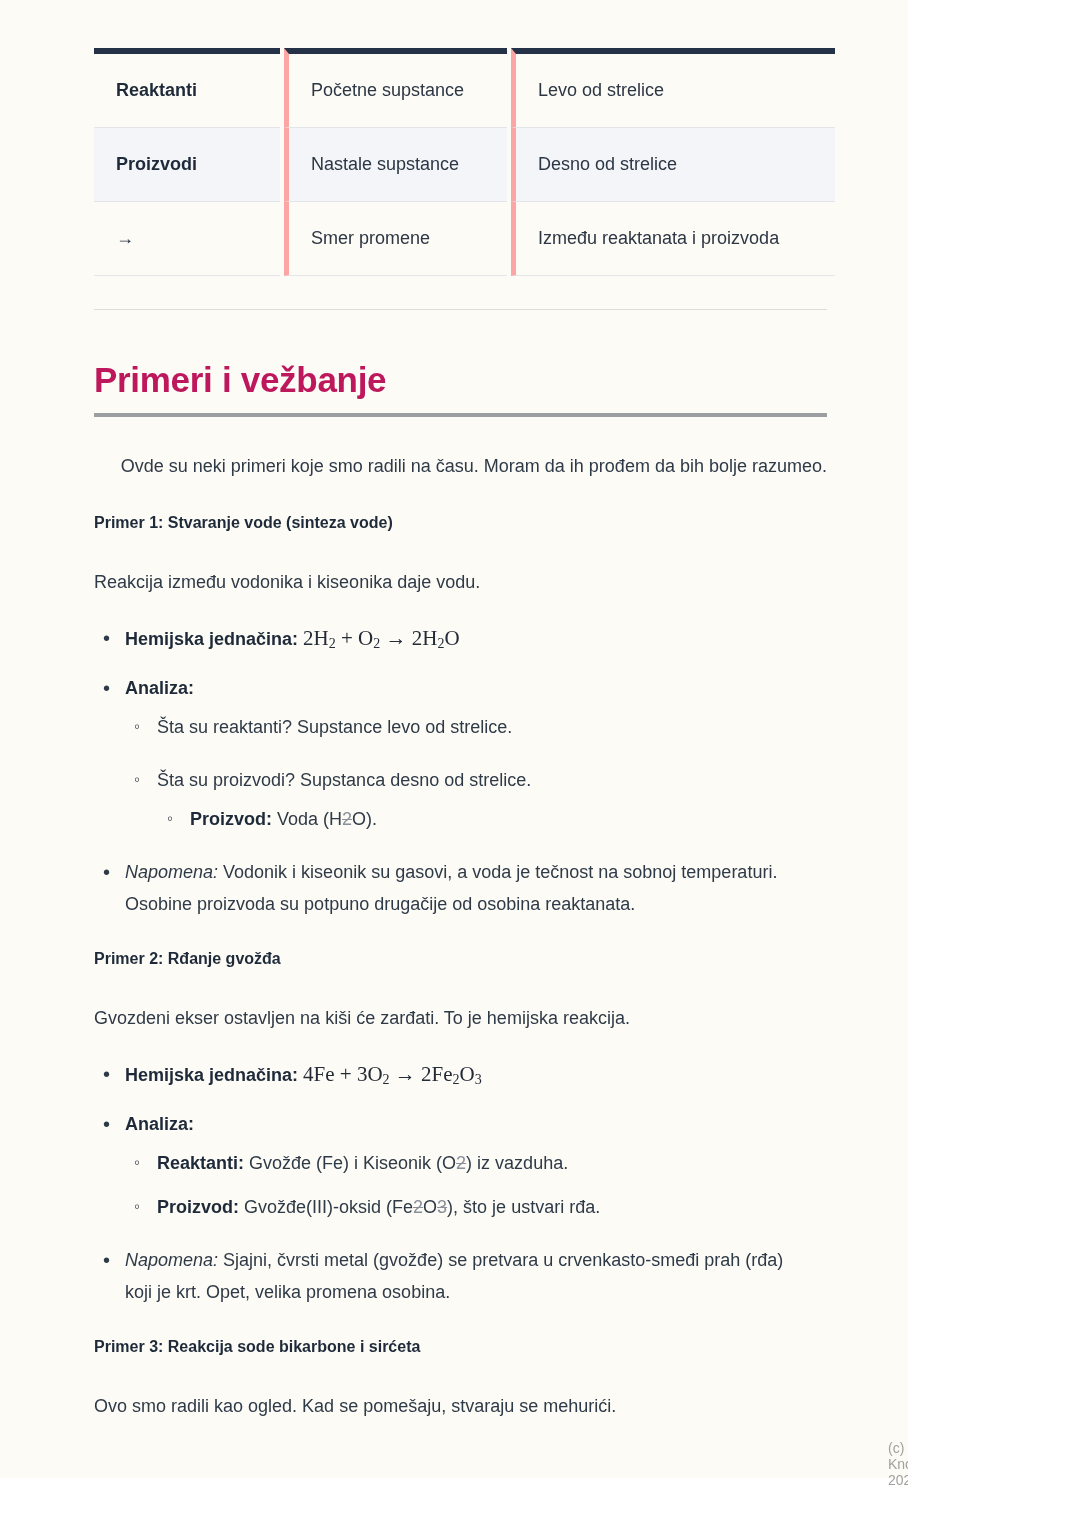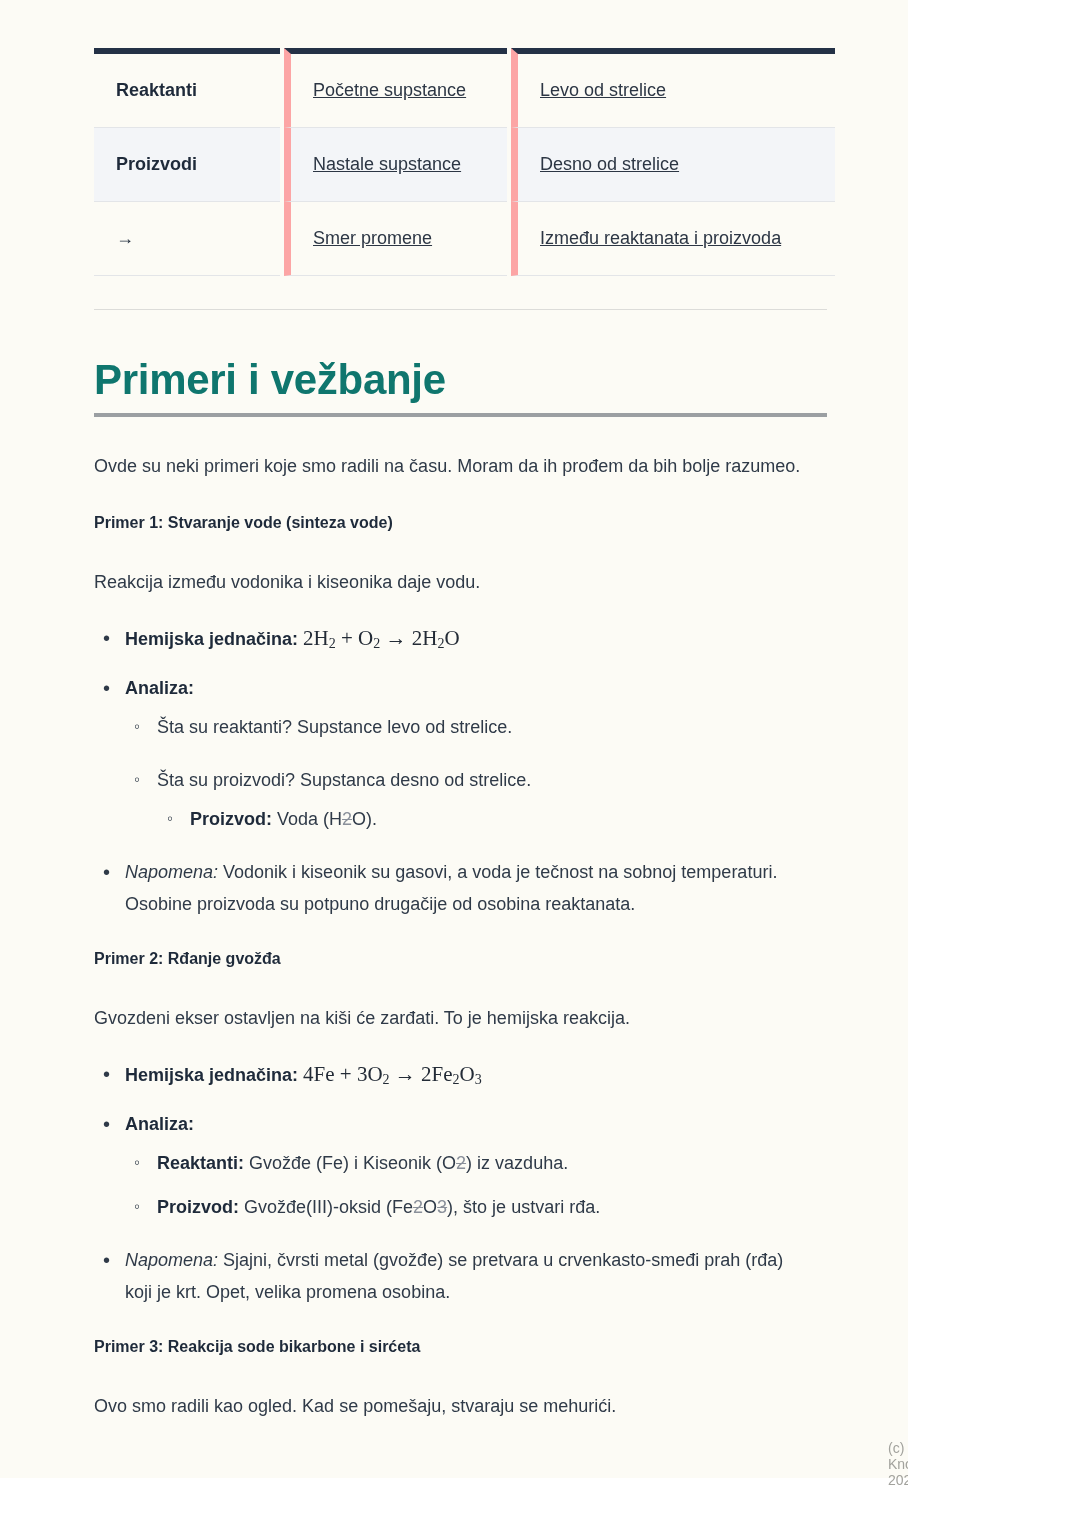--- a/index.html
+++ b/index.html
@@ -9,28 +9,28 @@
   .content{padding:48px 149px 0 94px;}
 
   
   table.def-table{border-collapse:separate;border-spacing:4px 0;width:733px;table-layout:fixed;margin-left:-4px;}
   table.def-table th,table.def-table td{
     font-size:18px;text-align:left;vertical-align:middle;
     padding:26px 18px 26px 22px;border-bottom:1px solid #e3e5e8;background:transparent;color:#2c3644;}
   table.def-table th{font-weight:700;color:#1e2a3a;}
   table.def-table tr:first-child th,table.def-table tr:first-child td{border-top:6px solid #243146;}
   table.def-table tr.shaded th,table.def-table tr.shaded td{background:#f3f5f8;}
-  table.def-table td{border-left:7px solid #fca5a5;text-decoration:underline;}
+  table.def-table td{border-left:5px solid #fca5a5;}
 
   .divider{border:none;border-top:1px solid #dcdcd9;margin:33px 0 0 0;}
 
-  h1.h1{margin:49px 0 0 0;font-size:42px;line-height:42px;font-weight:700;color:#0f766e;letter-spacing:-.3px;}
+  h1.h1{margin:49px 0 0 0;font-size:35px;line-height:42px;font-weight:700;color:#be185d;letter-spacing:-.3px;}
   .h1-rule{height:4px;background:#9b9fa2;margin-top:12px;width:733px;}
 
-  p.intro{margin:31px 0 0 0;font-size:18px;line-height:36px;max-width:733px;}
+  p.intro{margin:31px 0 0 0;font-size:18px;line-height:36px;max-width:733px;text-align:right;}
 
   h3.sec-h{margin:26px 0 30px 0;font-size:16px;line-height:26px;font-weight:700;color:#1e2a3a;}
   p.lead{margin:0 0 24px 0;font-size:18px;line-height:32px;max-width:733px;}
 
   .list{margin:0 0 0 0;}
   .li{position:relative;font-size:18px;line-height:32px;max-width:690px;margin-top:12px;}
   .li:first-child{margin-top:16px;}
   .li.tight{margin-top:7px;}
   .li.gap{margin-top:21px;}
   .li.lvl1{padding-left:31px;}

